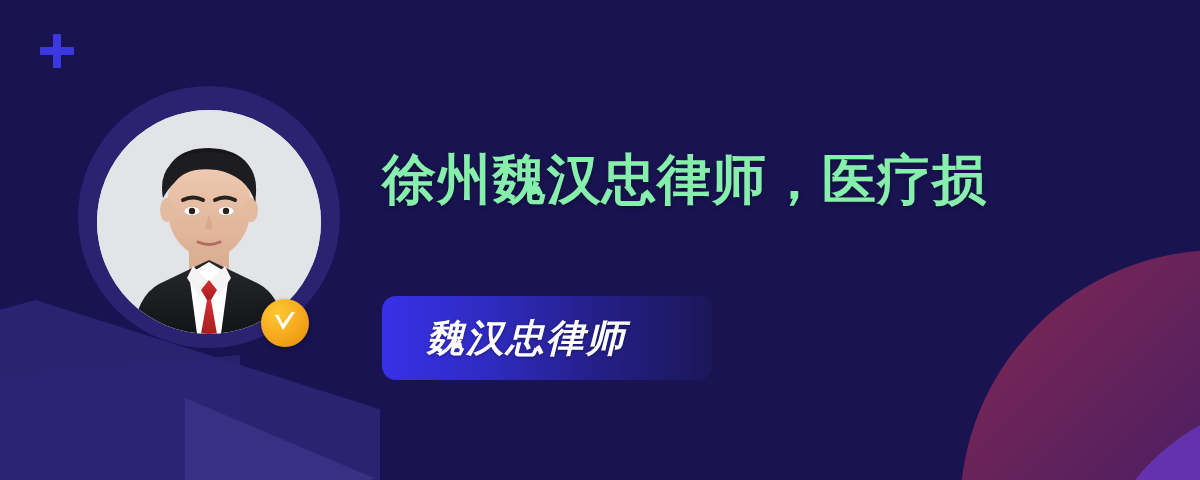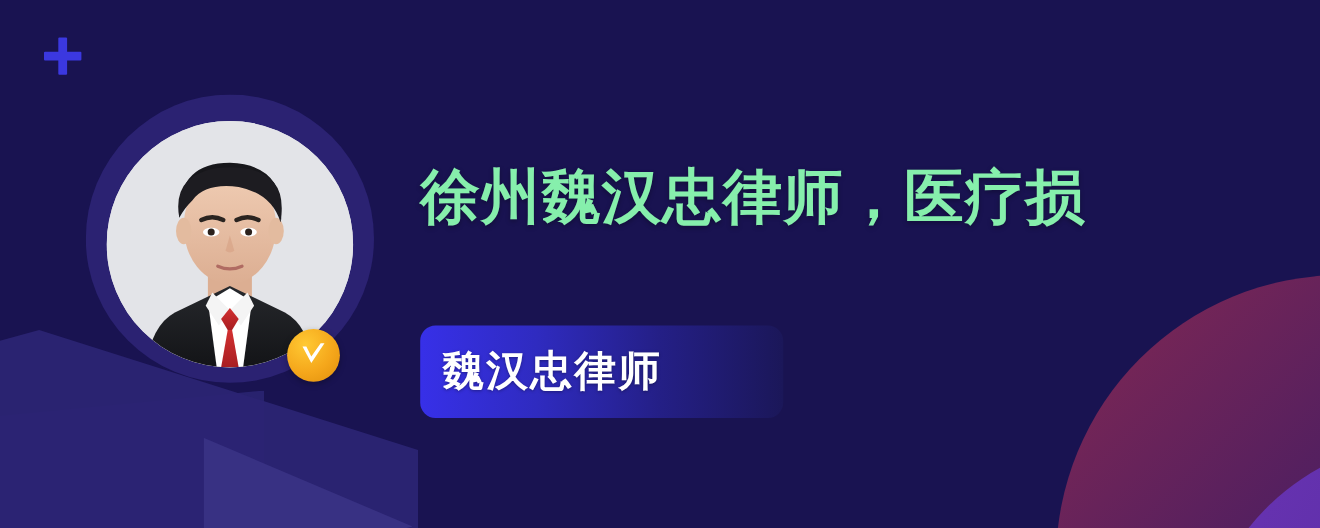--- a/index.html
+++ b/index.html
@@ -171,23 +171,24 @@
     position: absolute;
     left: 382px;
     top: 296px;
     width: 330px;
     height: 84px;
     border-radius: 14px;
     background: linear-gradient(90deg, #3730e8 0%, #2f2bc0 32%, #241f86 66%, #1b1759 100%);
     display: flex;
     align-items: center;
     box-sizing: border-box;
-    padding-left: 20px;
+    padding-left: 44px;
     border: none;
     cursor: pointer;
+    font-style: italic;
   }
   .name-pill-label {
     color: #ffffff;
     font-size: 38px;
     font-weight: bold;
     letter-spacing: 2px;
     line-height: 1;
     text-shadow: 0 1px 3px rgba(0,0,0,0.35);
   }
 </style>

